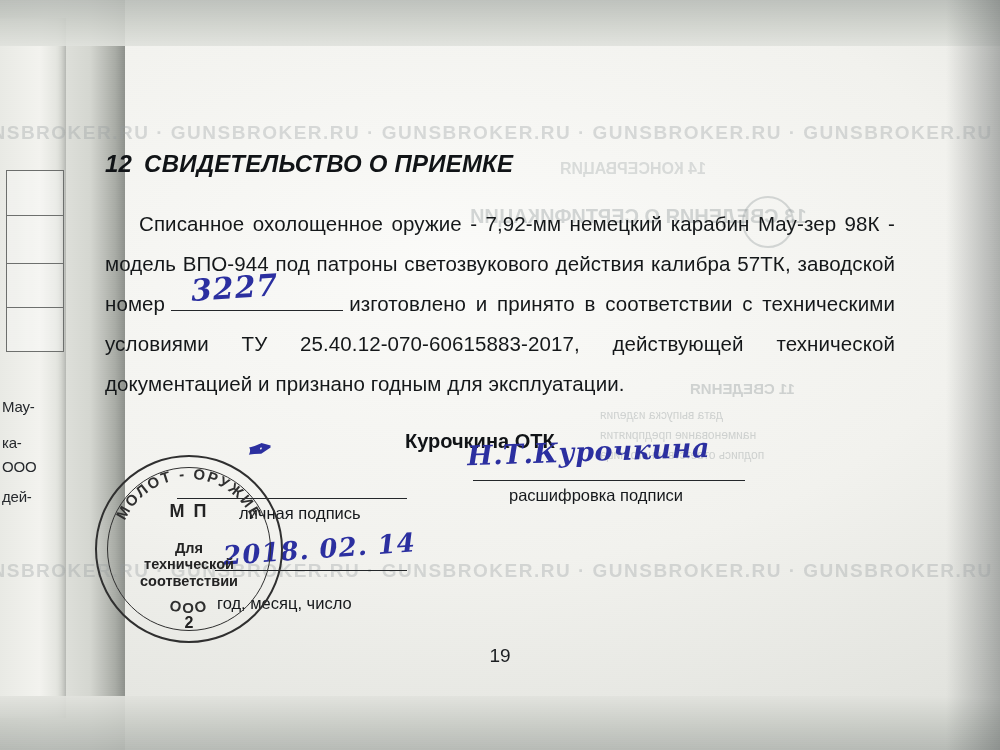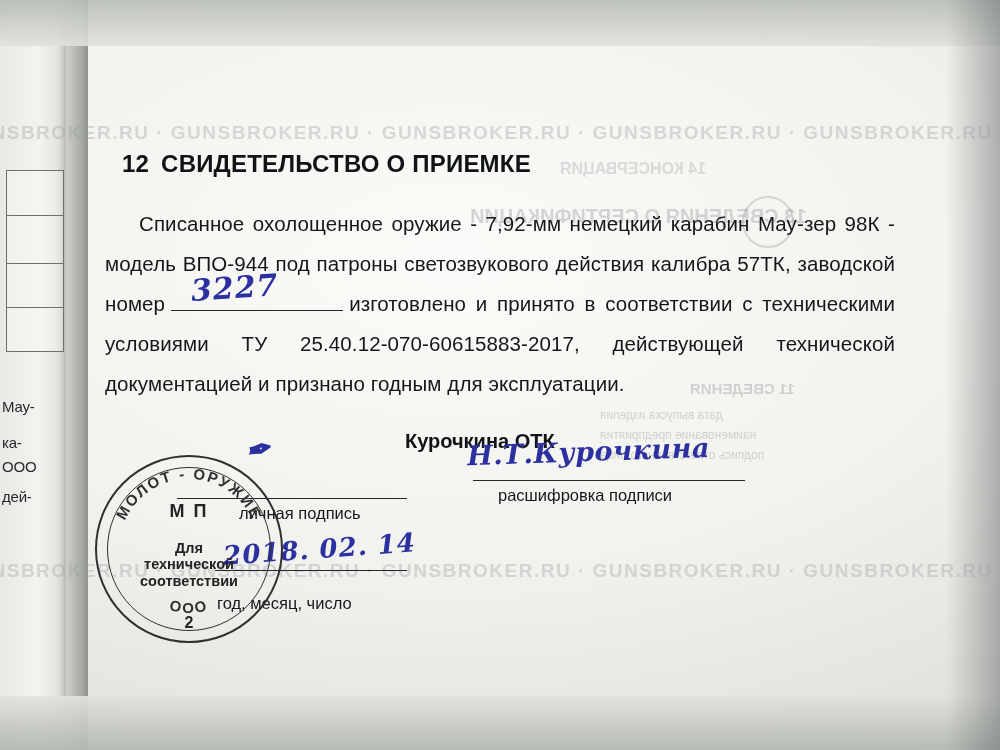--- a/index.html
+++ b/index.html
@@ -23,20 +23,21 @@
     background:
       radial-gradient(120% 90% at 45% 35%, #fbfbf9 0%, #f2f2ee 45%, #e3e4df 75%, #d2d4cf 100%);
   }
 
   
   .left-page {
     position: absolute;
     left: 0; top: 0;
     width: 88px; height: 750px;
     background: linear-gradient(to right, #cfd2cb 0%, #e6e7e2 35%, #d5d7d1 72%, #a9aca6 92%, #8e918c 100%);
+    padding-left: 37px;
   }
   .left-page-inner {
     position: absolute;
     left: 0; top: 18px;
     width: 66px; height: 700px;
     background: linear-gradient(to right, #e9eae5, #f3f3ef 60%, #dcded8 100%);
     box-shadow: inset -6px 0 10px -6px rgba(0,0,0,0.35);
   }
   .left-box {
     position: absolute;
@@ -126,22 +127,23 @@
     position: absolute;
     left: 105px;
     top: 150px;
     width: 790px;
     color: #14171a;
   }
   .doc-title {
     font-size: 24px;
     font-weight: 700;
     letter-spacing: 0.2px;
-    margin: 0 0 26px 17px;
+    margin: 0 0 26px 0;
     color: #101316;
+    font-style: italic;
   }
   .doc-title .num { margin-right: 12px; }
 
   .para {
     font-size: 20.5px;
     line-height: 40px;
     text-align: justify;
     color: #141719;
     letter-spacing: 0.1px;
   }
@@ -191,21 +193,21 @@
   }
   .sig-line.l1 { left: 72px; top: 68px; width: 230px; }
   .sig-line.l2 { left: 368px; top: 50px; width: 272px; }
   .sig-line.l3 { left: 110px; top: 140px; width: 192px; }
   .cap {
     position: absolute;
     font-size: 16.5px;
     color: #15181b;
   }
   .cap.c1 { left: 134px; top: 74px; }
-  .cap.c2 { left: 393px; top: 56px; text-align: right; }
+  .cap.c2 { left: 404px; top: 56px; text-align: right; }
   .cap.c3 { left: 112px; top: 164px; }
 
   .hw-name {
     position: absolute;
     left: 362px;
     top: 6px;
     font-size: 27px;
     transform: rotate(-2deg);
     letter-spacing: 0.5px;
   }
@@ -371,15 +373,16 @@
     </svg>
     <div class="stamp-center">
       <div class="mp">М П</div>
       <div>Для</div>
       <div>технической</div>
       <div>соответствии</div>
       <div class="num2">2</div>
     </div>
   </div>
 
+  <div class="page-num">19</div>
 
   <div class="grain"></div>
 </div>
 
 </body></html>

